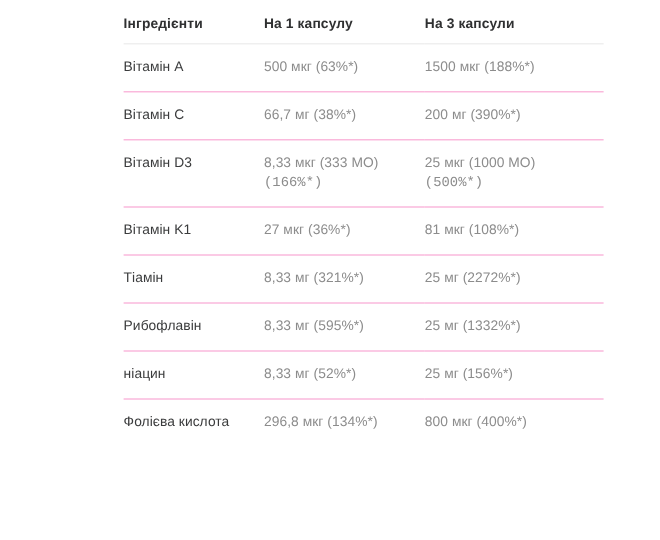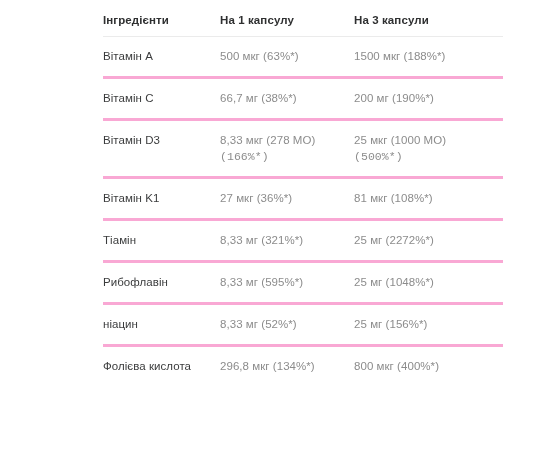--- a/index.html
+++ b/index.html
@@ -60,21 +60,21 @@
     padding-bottom: 8px;
     border-bottom: 1px solid #ebebeb;
     box-sizing: border-box;
   }
 
   
   table.facts tbody td {
     color: #8c8c8c;
     padding-top: 12px;
     padding-bottom: 12px;
-    border-bottom: 3px solid #f9a8d4;
+    border-bottom: 1px solid #f9a8d4;
     letter-spacing: 0.05px;
   }
 
   table.facts tbody td.ing {
     color: #3b3c3d;
   }
 
   table.facts tbody tr:last-child td {
     border-bottom: none;
   }
@@ -109,27 +109,27 @@
             <td>
               <span class="val-line">1500 мкг (188%*)</span>
             </td>
           </tr>
           <tr>
             <td class="ing">Вітамін C</td>
             <td>
               <span class="val-line">66,7 мг (38%*)</span>
             </td>
             <td>
-              <span class="val-line">200 мг (190%*)</span>
+              <span class="val-line">200 мг (390%*)</span>
             </td>
           </tr>
           <tr>
             <td class="ing">Вітамін D3</td>
             <td>
-              <span class="val-line">8,33 мкг (278 МО)</span>
+              <span class="val-line">8,33 мкг (333 МО)</span>
               <span class="val-line">(166%*)</span>
             </td>
             <td>
               <span class="val-line">25 мкг (1000 МО)</span>
               <span class="val-line">(500%*)</span>
             </td>
           </tr>
           <tr>
             <td class="ing">Вітамін K1</td>
             <td>
@@ -147,21 +147,21 @@
             <td>
               <span class="val-line">25 мг (2272%*)</span>
             </td>
           </tr>
           <tr>
             <td class="ing">Рибофлавін</td>
             <td>
               <span class="val-line">8,33 мг (595%*)</span>
             </td>
             <td>
-              <span class="val-line">25 мг (1048%*)</span>
+              <span class="val-line">25 мг (1332%*)</span>
             </td>
           </tr>
           <tr>
             <td class="ing">ніацин</td>
             <td>
               <span class="val-line">8,33 мг (52%*)</span>
             </td>
             <td>
               <span class="val-line">25 мг (156%*)</span>
             </td>

